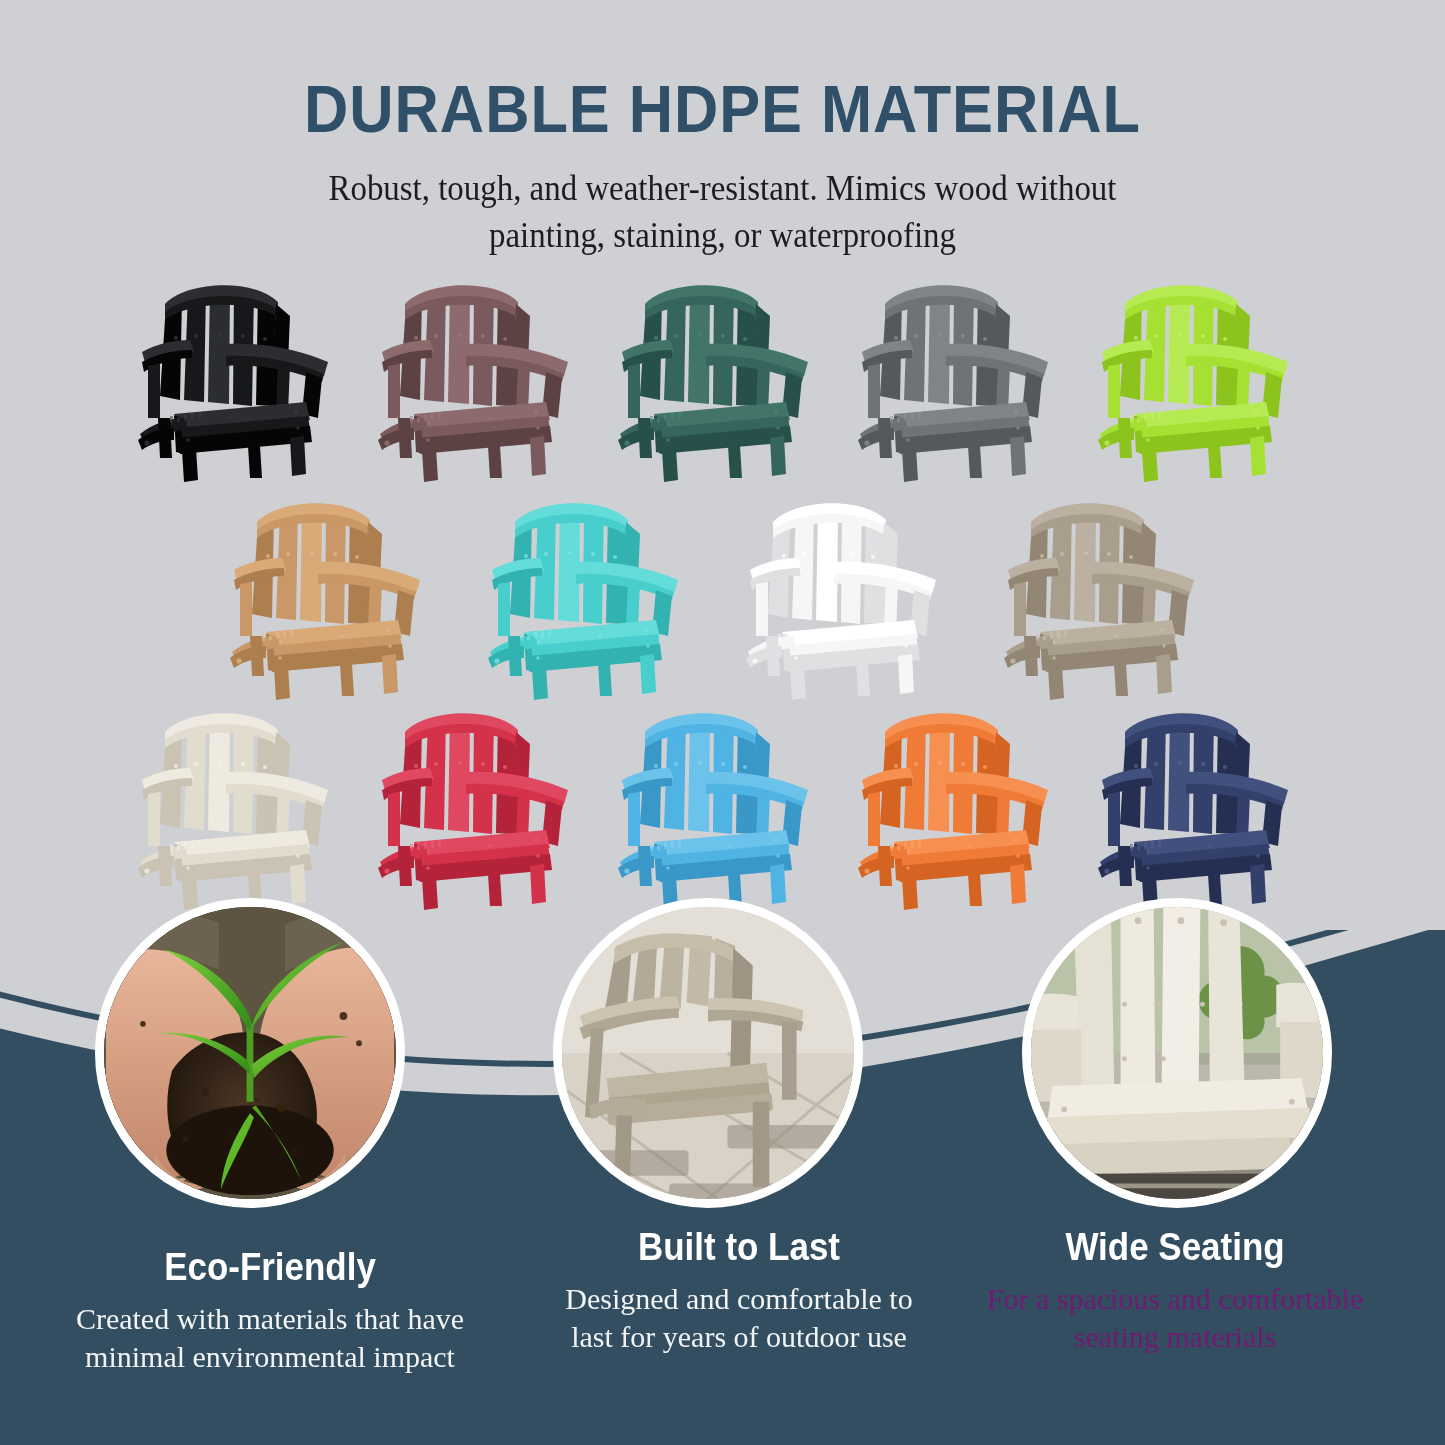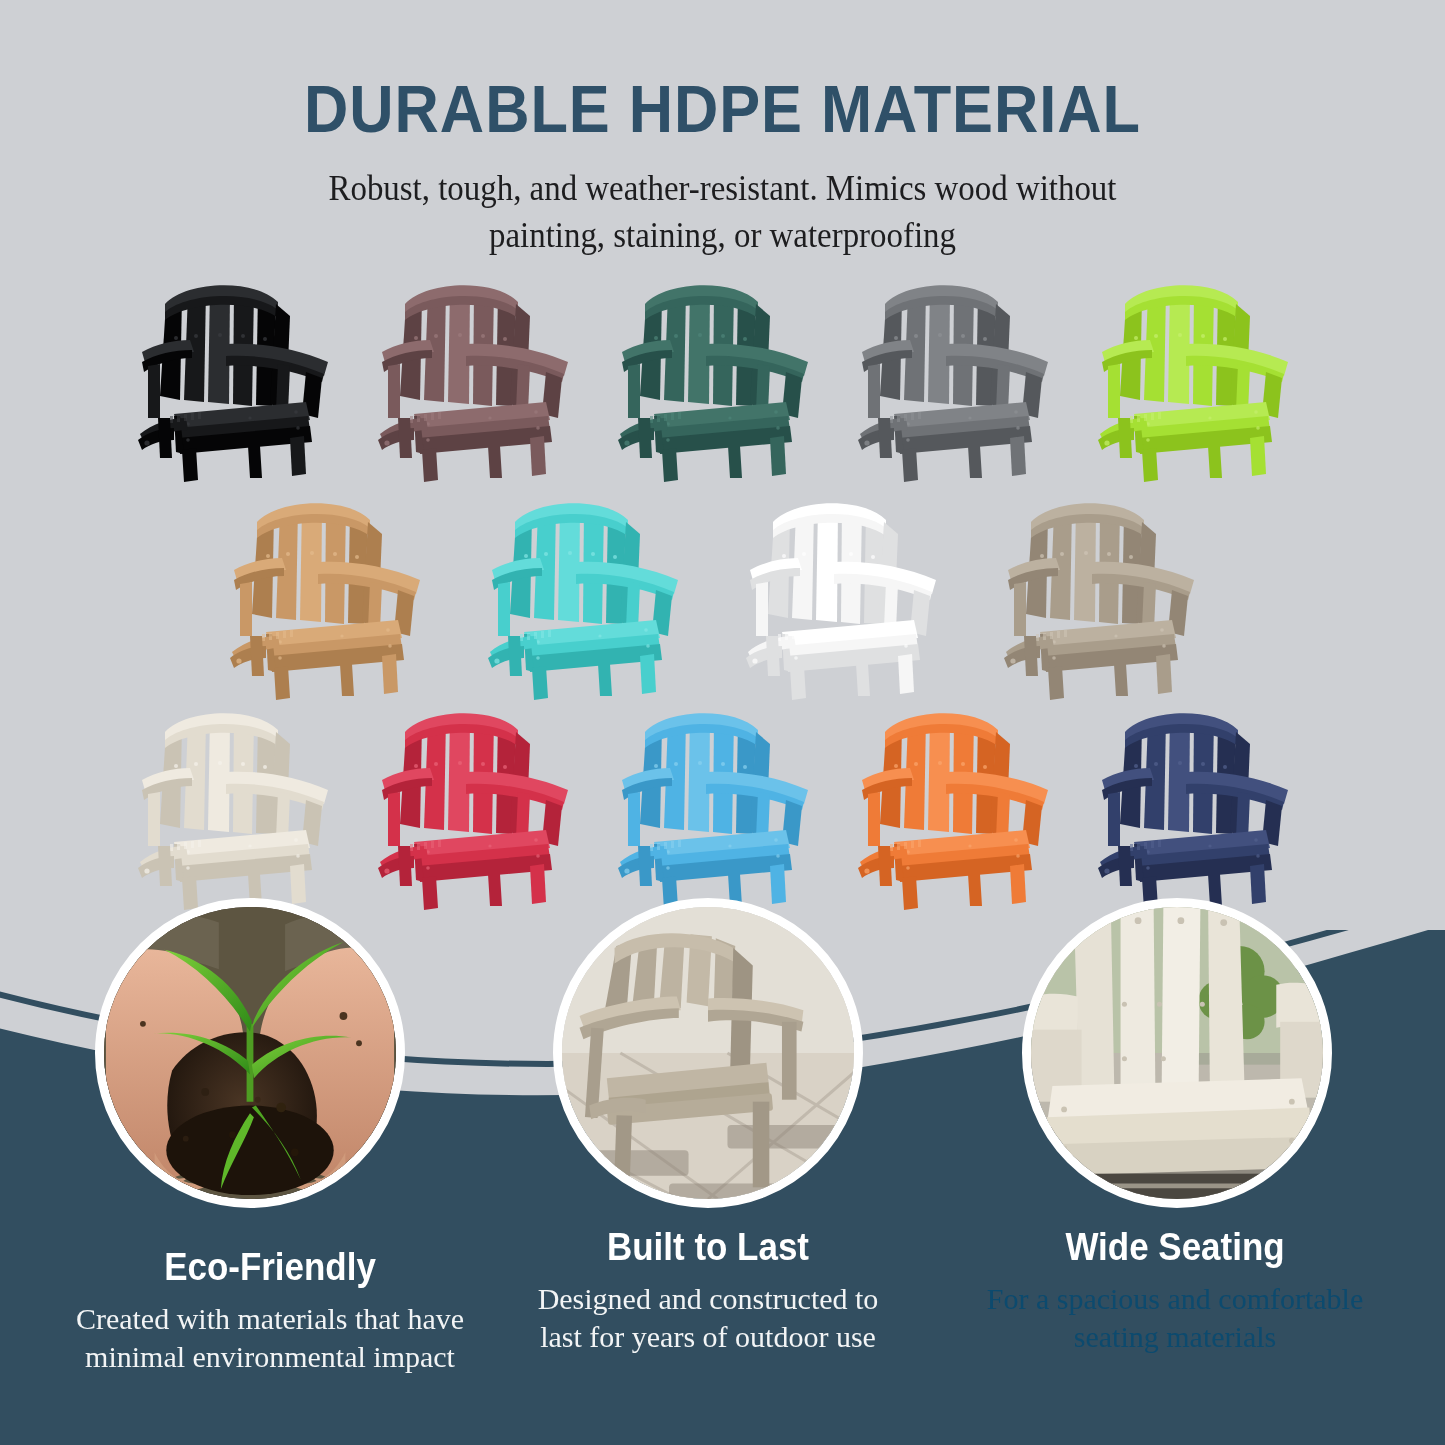--- a/index.html
+++ b/index.html
@@ -52,21 +52,21 @@
   .feature .f-title{
     font-family:"Liberation Sans",sans-serif;font-weight:700;
     font-size:38px;color:#ffffff;margin:0;line-height:1;
     transform:scaleX(.92);transform-origin:center;
   }
   .feature .f-desc{
     font-family:Liberation Serif, serif;
     font-size:30px;color:#f2f4f5;line-height:1.28;margin:14px 0 0;
   }
   #feat1{left:35px;top:1228px;margin-top:20px;}
-  #feat2{left:473px;top:1228px;}
+  #feat2{left:504px;top:1228px;}
   #feat3{left:940px;top:1228px;}
 </style>
 </head>
 <body style="background: rgb(206, 208, 212);">
 
 <div id="stage">
 
   <div id="header">
     <h1 id="title" style="color: rgb(47, 80, 104);">DURABLE HDPE MATERIAL</h1>
     <p id="subtitle">
@@ -1282,25 +1282,25 @@
   <div class="feature" id="feat1">
     <p class="f-title" style="color: rgb(255, 255, 255);">Eco-Friendly</p>
     <p class="f-desc" style="color: rgb(242, 244, 245);">
       <span>Created with materials that have</span><br>
       <span>minimal environmental impact</span>
     </p>
   </div>
   <div class="feature" id="feat2">
     <p class="f-title" style="color: rgb(255, 255, 255);">Built to Last</p>
     <p class="f-desc" style="color: rgb(242, 244, 245);">
-      <span>Designed and constructed to</span><br>
+      <span>Designed and comfortable to</span><br>
       <span>last for years of outdoor use</span>
     </p>
   </div>
   <div class="feature" id="feat3">
     <p class="f-title" style="color: rgb(255, 255, 255);">Wide Seating</p>
-    <p class="f-desc" style="color: #0c4a6e; text-align: center;">
+    <p class="f-desc" style="color: #701a75; text-align: center;">
       <span>For a spacious and comfortable</span><br>
       <span>seating materials</span>
     </p>
   </div>
 
 </div>
 
 </body></html>

